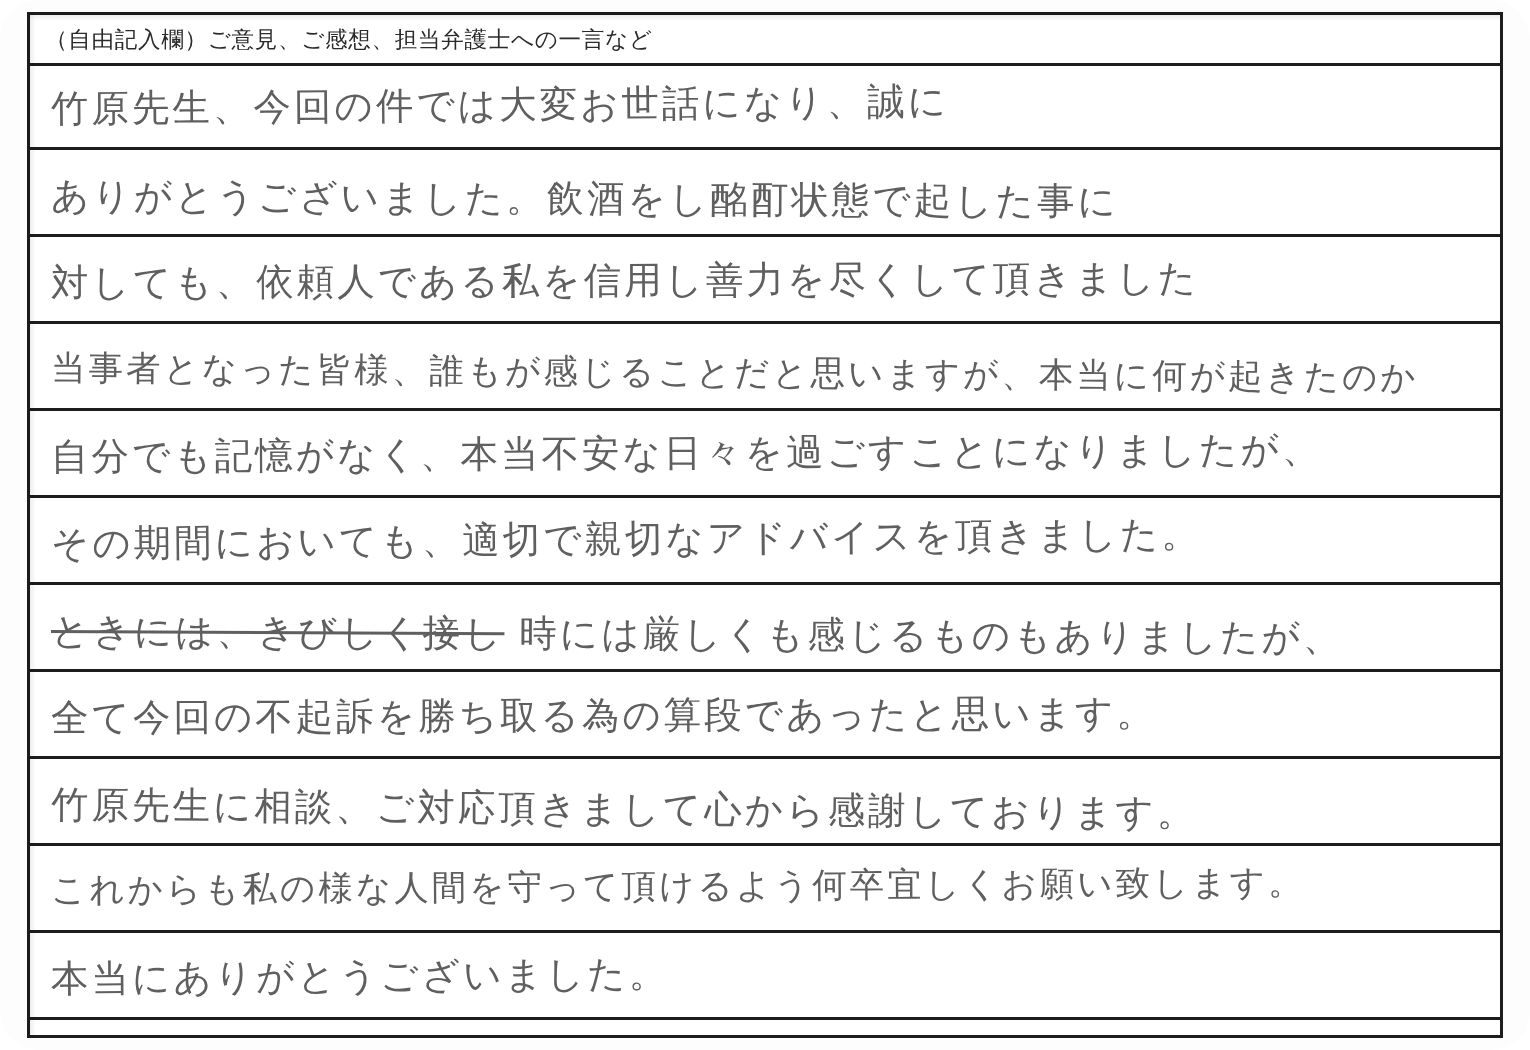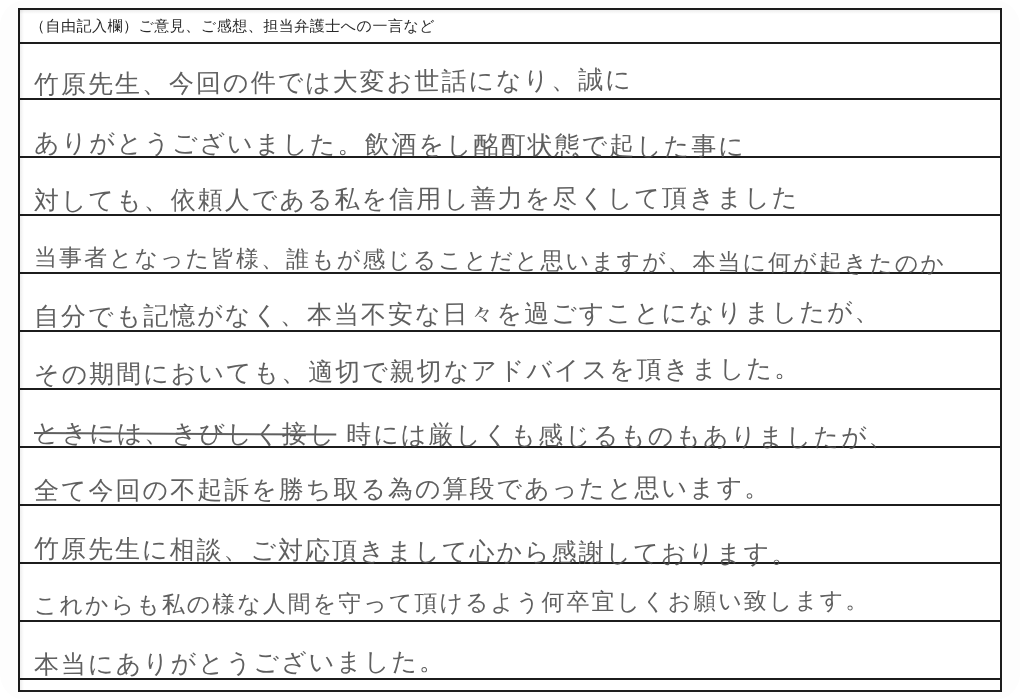--- a/index.html
+++ b/index.html
@@ -61,21 +61,21 @@
     position: absolute;
     left: 0;
     width: 980px;
     height: 0;
     border-top: 2px solid #1c1c1c;
   }
   
   .hand-layer {
     position: absolute;
     left: 20px;
-    top: 52px;
+    top: 40px;
     width: 980px;
     height: 646px;
     pointer-events: none;
   }
   .hand-line {
     position: absolute;
     left: 14px;
     width: 960px;
     font-family: "DejaVu Sans", sans-serif;
     font-size: 25px;

